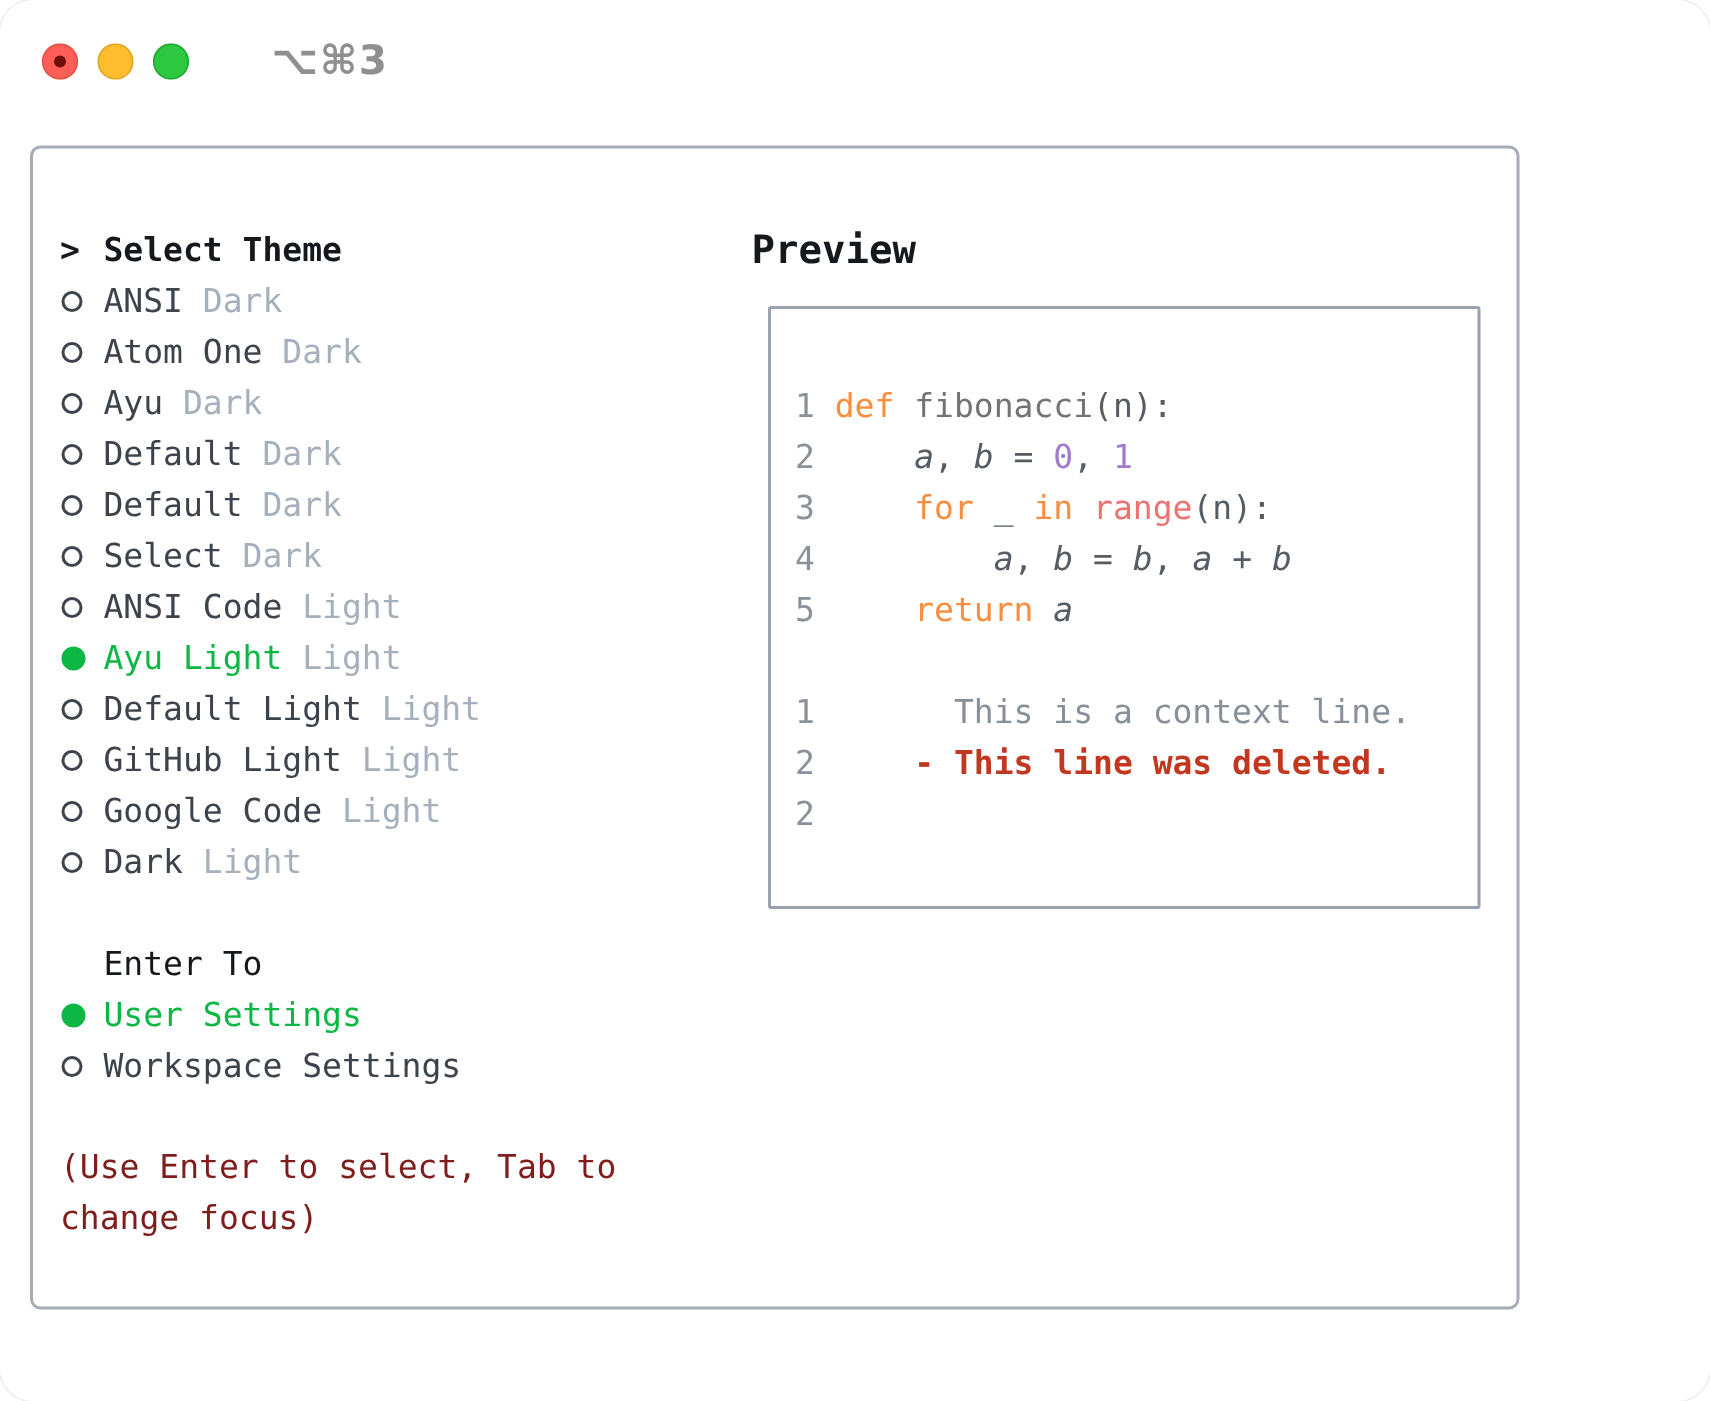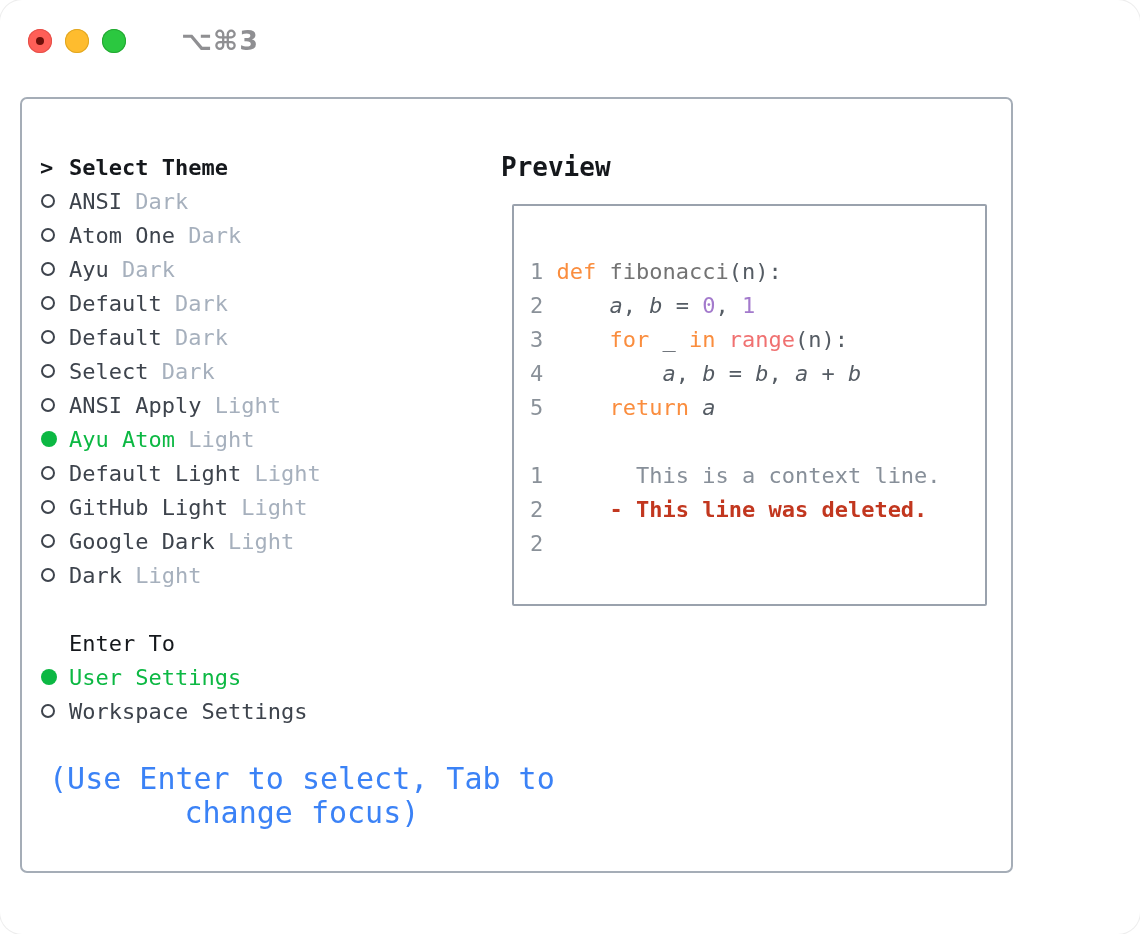--- a/index.html
+++ b/index.html
@@ -57,22 +57,22 @@
   .radio {
     width: 14px; height: 14px; border-radius: 50%;
     border: 2px solid #3e444d; margin-left: 1px;
   }
   .radio-on { border: none; width: 16px; height: 16px; }
   .header-text, .apply-header { color: #15181c; }
   .header-text { font-weight: 700; }
   .item-variant { color: #a6b0bd; }
   .spacer { height: 34px; }
   .help {
-    width: 29ch; font-size: 30px; line-height: 34px;
-    color: #3b82f6; white-space: pre-wrap; text-align: center;
+    width: 29ch; font-size: 22px; line-height: 34px;
+    color: #7f1d1d; white-space: pre-wrap;
   }
   
   .preview-label {
     position: absolute; left: 479px; top: 51px; height: 34px;
     display: flex; align-items: center;
     font-size: 26px; font-weight: 700; color: #15181c;
   }
   .preview-box {
     position: absolute; left: 490px; top: 105px;
     width: 475px; height: 402px;
@@ -108,25 +108,25 @@
         <span class="header-text">Select Theme</span>
       </div>
 
       <div id="theme-list">
           <div class="row"><span class="marker"><span class="radio"></span></span><span class="item-name">ANSI</span><span class="item-variant"> Dark</span></div>
           <div class="row"><span class="marker"><span class="radio"></span></span><span class="item-name">Atom One</span><span class="item-variant"> Dark</span></div>
           <div class="row"><span class="marker"><span class="radio"></span></span><span class="item-name">Ayu</span><span class="item-variant"> Dark</span></div>
           <div class="row"><span class="marker"><span class="radio"></span></span><span class="item-name">Default</span><span class="item-variant"> Dark</span></div>
           <div class="row"><span class="marker"><span class="radio"></span></span><span class="item-name">Default</span><span class="item-variant"> Dark</span></div>
           <div class="row"><span class="marker"><span class="radio"></span></span><span class="item-name">Select</span><span class="item-variant"> Dark</span></div>
-          <div class="row"><span class="marker"><span class="radio"></span></span><span class="item-name">ANSI Apply</span><span class="item-variant"> Light</span></div>
-          <div class="row"><span class="marker"><span class="radio radio-on" style="background: rgb(12, 184, 67);"></span></span><span class="item-name" style="color: rgb(12, 184, 67);">Ayu Atom</span><span class="item-variant"> Light</span></div>
+          <div class="row"><span class="marker"><span class="radio"></span></span><span class="item-name">ANSI Code</span><span class="item-variant"> Light</span></div>
+          <div class="row"><span class="marker"><span class="radio radio-on" style="background: rgb(12, 184, 67);"></span></span><span class="item-name" style="color: rgb(12, 184, 67);">Ayu Light</span><span class="item-variant"> Light</span></div>
           <div class="row"><span class="marker"><span class="radio"></span></span><span class="item-name">Default Light</span><span class="item-variant"> Light</span></div>
           <div class="row"><span class="marker"><span class="radio"></span></span><span class="item-name">GitHub Light</span><span class="item-variant"> Light</span></div>
-          <div class="row"><span class="marker"><span class="radio"></span></span><span class="item-name">Google Dark</span><span class="item-variant"> Light</span></div>
+          <div class="row"><span class="marker"><span class="radio"></span></span><span class="item-name">Google Code</span><span class="item-variant"> Light</span></div>
           <div class="row"><span class="marker"><span class="radio"></span></span><span class="item-name">Dark</span><span class="item-variant"> Light</span></div>
         </div>
 
       <div class="spacer"></div>
 
       <div class="row">
         <span class="marker"></span>
         <span class="apply-header">Enter To</span>
       </div>
 

